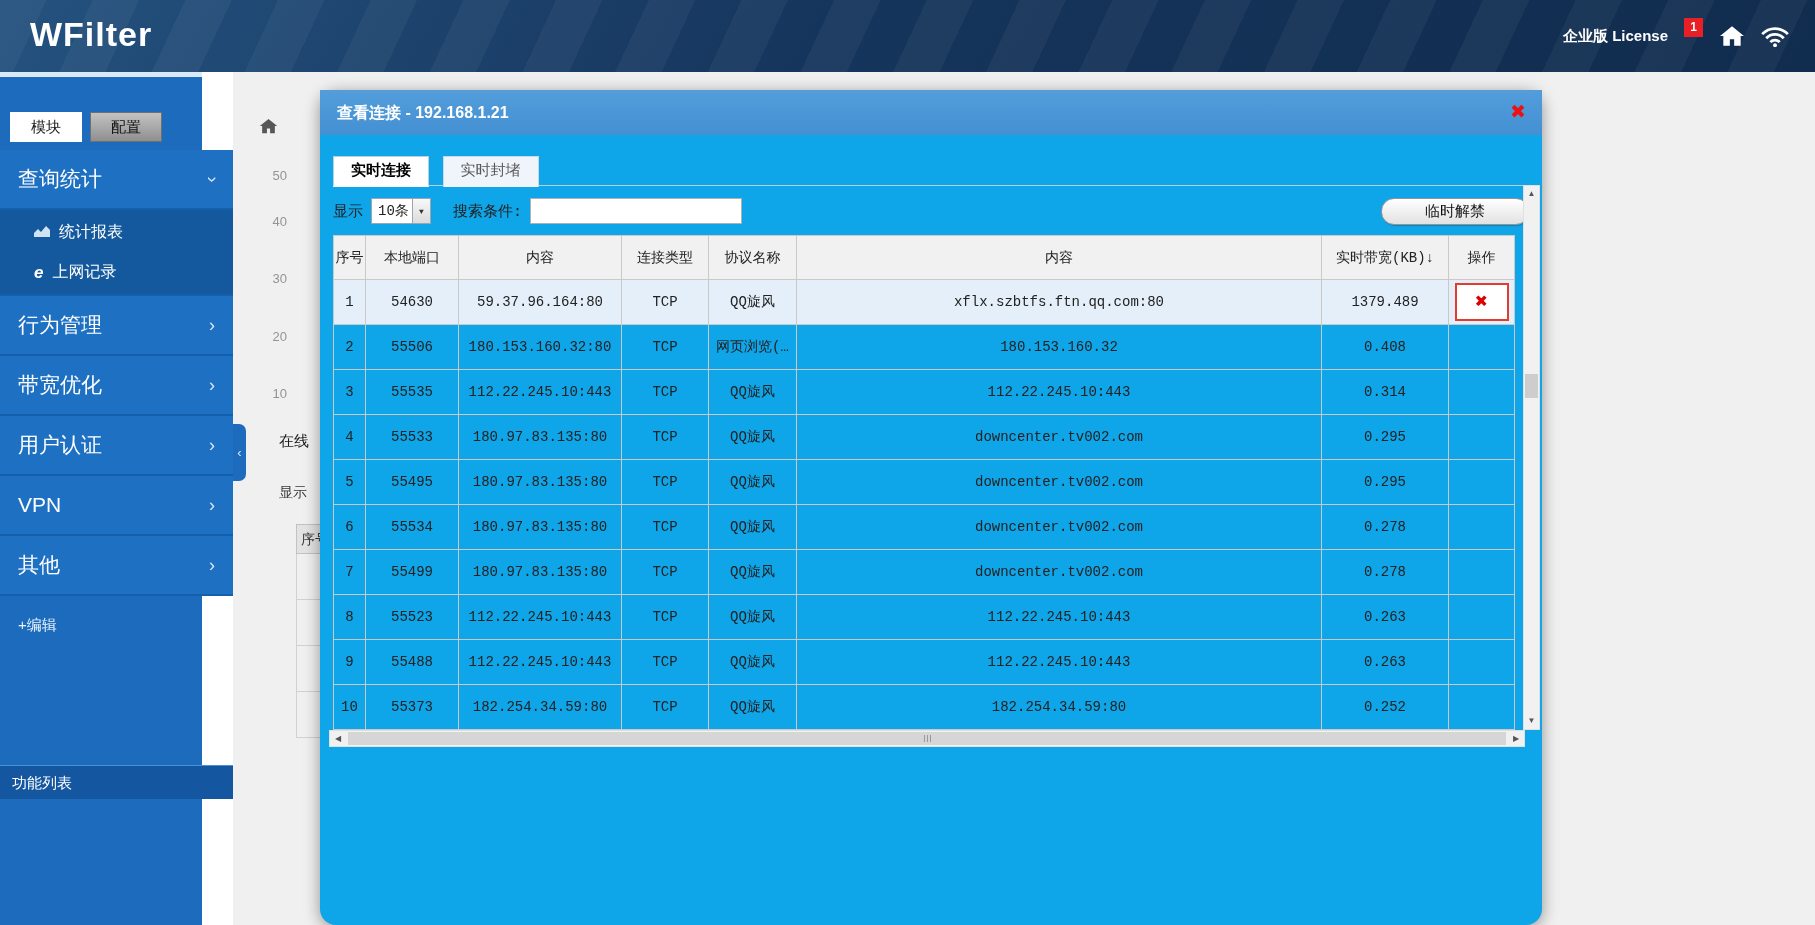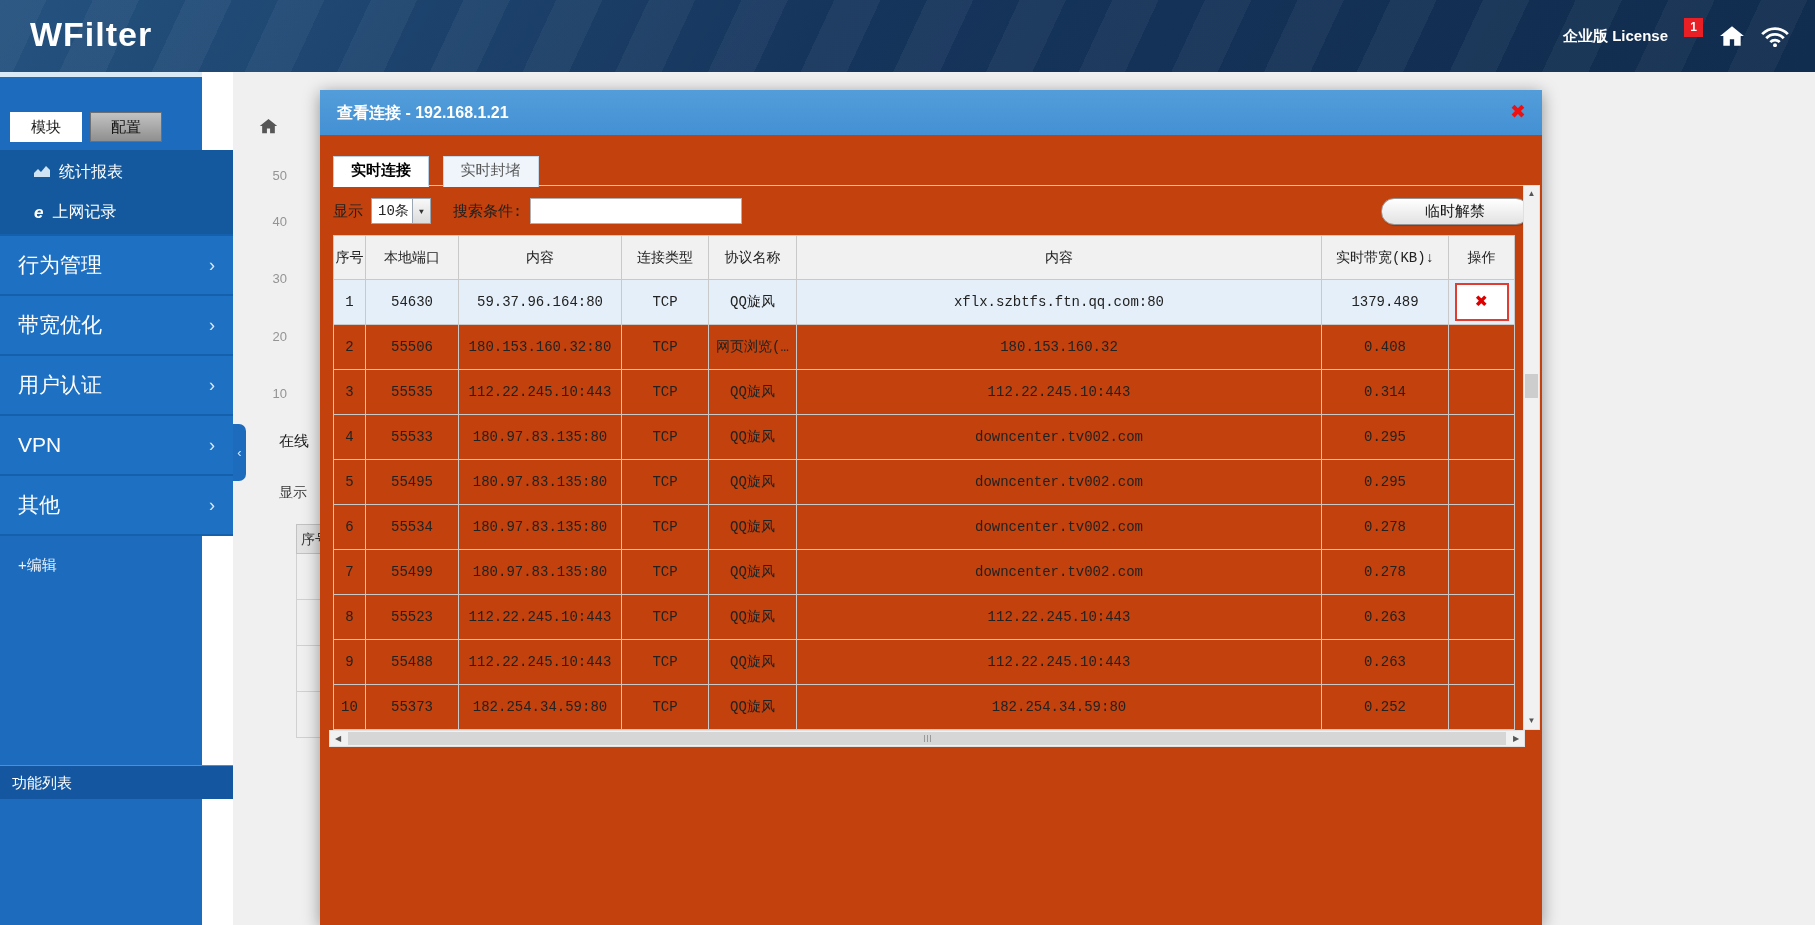--- a/index.html
+++ b/index.html
@@ -55,22 +55,22 @@
   .bg-display { position:absolute; left:46px; top:412px; color:#333; font-size:14px; }
   .bg-minitable { position:absolute; left:63px; top:452px; width:24px; overflow:hidden; }
   .bg-minitable .mth { height:30px; background:#f1f1f1; border:1px solid #ccc; border-right:none;
     font-size:14px; color:#333; line-height:28px; padding-left:4px; white-space:nowrap; }
   .bg-minitable .mtr { height:46px; border-bottom:1px solid #ddd; border-left:1px solid #ddd; }
 
   .overlay { position:absolute; left:233px; top:72px; width:1582px; height:853px;
     background:rgba(110,110,110,0.10); z-index:5; }
 
   
-  .modal { position:absolute; left:320px; top:90px; width:1222px; height:835px; background:#c2410c;
-    z-index:40; box-shadow:0 3px 16px rgba(0,0,0,0.40); }
+  .modal { position:absolute; left:320px; top:90px; width:1222px; height:835px; background:#0ea5e9;
+    z-index:40; box-shadow:0 3px 16px rgba(0,0,0,0.40);border-radius:16px; }
   .modal-titlebar { height:45px; background:linear-gradient(#539dda,#4390d3); position:relative; }
   .modal-title { position:absolute; left:17px; top:0; line-height:45px; color:#fff; font-size:16px; font-weight:bold; }
   .modal-close { position:absolute; right:16px; top:11px; color:#ee1111; font-size:19px; font-weight:bold;
     cursor:pointer; line-height:22px; }
   .modal-body { padding:0 13px; }
   .mtabs { margin-top:20px; border-bottom:1px solid #b6cfe4; height:31px; }
   .mtab { display:inline-block; height:31px; line-height:30px; padding:0 17px; font-size:15px;
     vertical-align:bottom; cursor:pointer; position:relative; top:1px; }
   .mtab.active { background:#fff; border:1px solid #b6cfe4; border-bottom:2px solid #fff; font-weight:bold; color:#000; }
   .mtab.idle { background:#eff5fb; border:1px solid #c6d8e8; border-bottom:none; color:#555; margin-left:4px; }
@@ -135,20 +135,24 @@
     </span>
   </div>
 </header>
 
 <aside class="sidebar">
   <div class="side-tabs">
     <button class="side-tab active">模块</button>
     <button class="side-tab idle">配置</button>
   </div>
   <nav class="menu">
+    <div class="menu-item">
+      <span>查询统计</span>
+      <span class="chev down">›</span>
+    </div>
     <div class="submenu">
       <div class="submenu-item">
         <span>
           <svg viewBox="0 0 16 12" width="16" height="12">
               <path d="M0 12 L0 8 L4 4 L7 7 L12 1 L16 5 L16 12 Z" fill="#cfe3f5"></path>
             </svg>
         </span>
         <span>统计报表</span>
       </div>
       <div class="submenu-item">

